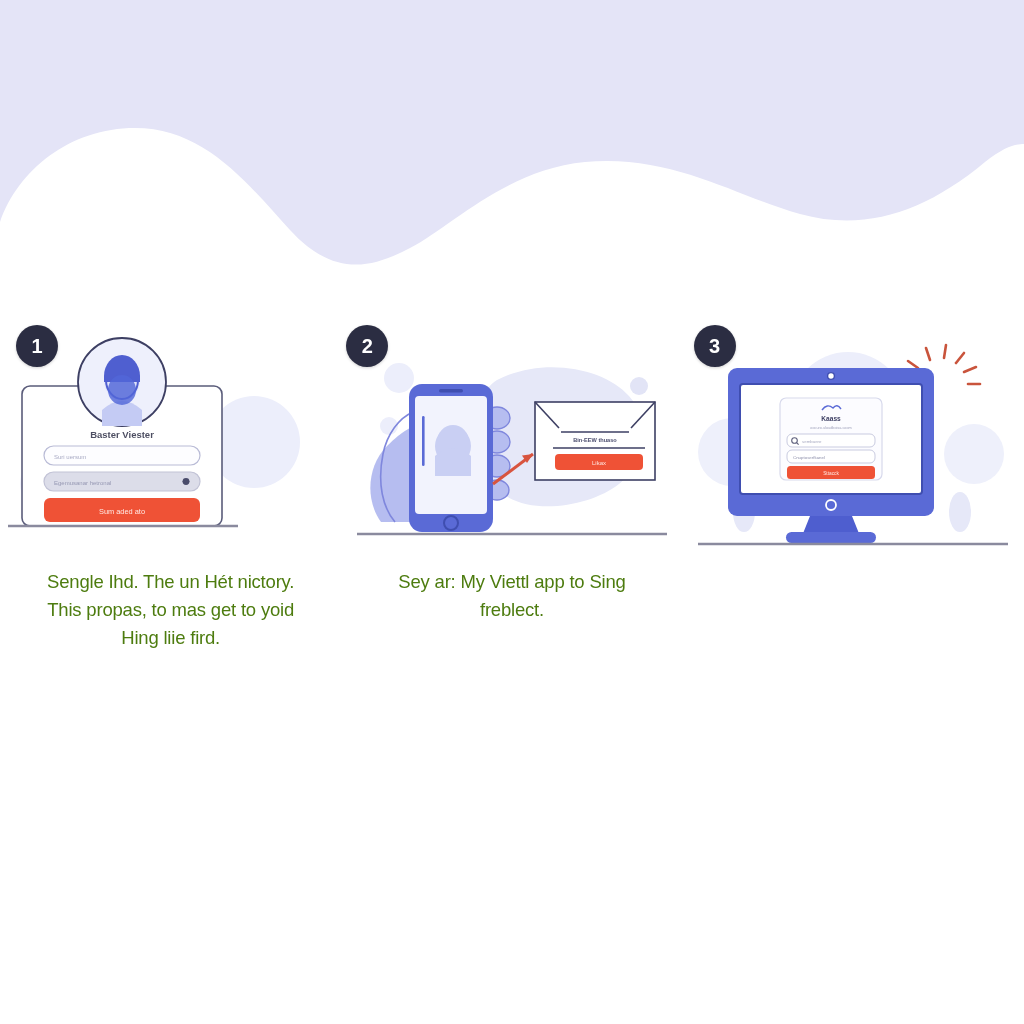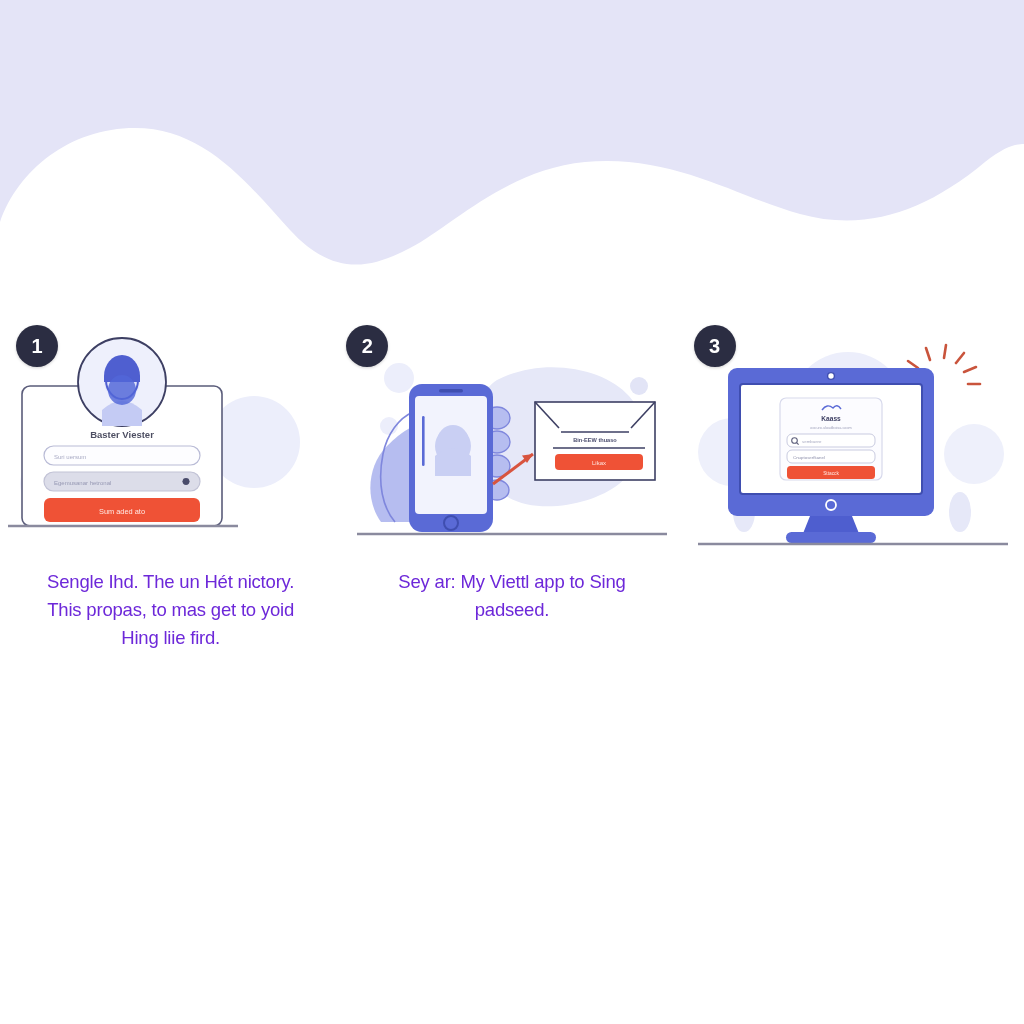--- a/index.html
+++ b/index.html
@@ -70,21 +70,21 @@
     position: relative;
   }
   .illus svg { display:block; }
 
   .caption {
     width: 270px;
     margin-top: 18px;
     text-align: center;
     font-size: 18.5px;
     line-height: 1.52;
-    color: #6d28d9;
+    color: #4d7c0f;
     font-family: "Liberation Sans", sans-serif;
     letter-spacing: -0.2px;
   }
   .step-col.c3 .caption { width: 285px; }
 </style>
 </head>
 <body>
 
 <svg id="bg-wave" viewBox="0 0 1024 320" preserveAspectRatio="none">
   <rect x="0" y="0" width="1024" height="320" fill="#e4e4f7"></rect>
@@ -183,21 +183,21 @@
         <line x1="214" y1="98" x2="282" y2="98" stroke="#3d3f63" stroke-width="1.4"></line>
         <text x="248" y="108" text-anchor="middle" font-family="Liberation Sans, sans-serif" font-size="5.6" font-weight="bold" fill="#4b4d6e">Bin-EEW thuaso</text>
         <line x1="206" y1="114" x2="298" y2="114" stroke="#3d3f63" stroke-width="1.4"></line>
         <rect x="208" y="120" width="88" height="16" rx="4" fill="#ef5236"></rect>
         <text x="252" y="131" text-anchor="middle" font-family="Liberation Sans, sans-serif" font-size="6" fill="#ffe5df">Likax</text>
 
         <line x1="10" y1="200" x2="320" y2="200" stroke="#8a8a9e" stroke-width="2.6"></line>
       </svg>
     </div>
 
-    <div class="caption">Sey ar: My Viettl app to Sing padseed.</div>
+    <div class="caption">Sey ar: My Viettl app to Sing freblect.</div>
   </div>
 
   <div class="step-col c3">
     <div class="step-badge">3</div>
 
     <div class="illus">
       <svg width="330" height="216" viewBox="0 0 330 216">
 
         <circle cx="160" cy="76" r="58" fill="#eceefb"></circle>
         <circle cx="44" cy="118" r="34" fill="#eef0fb"></circle>

